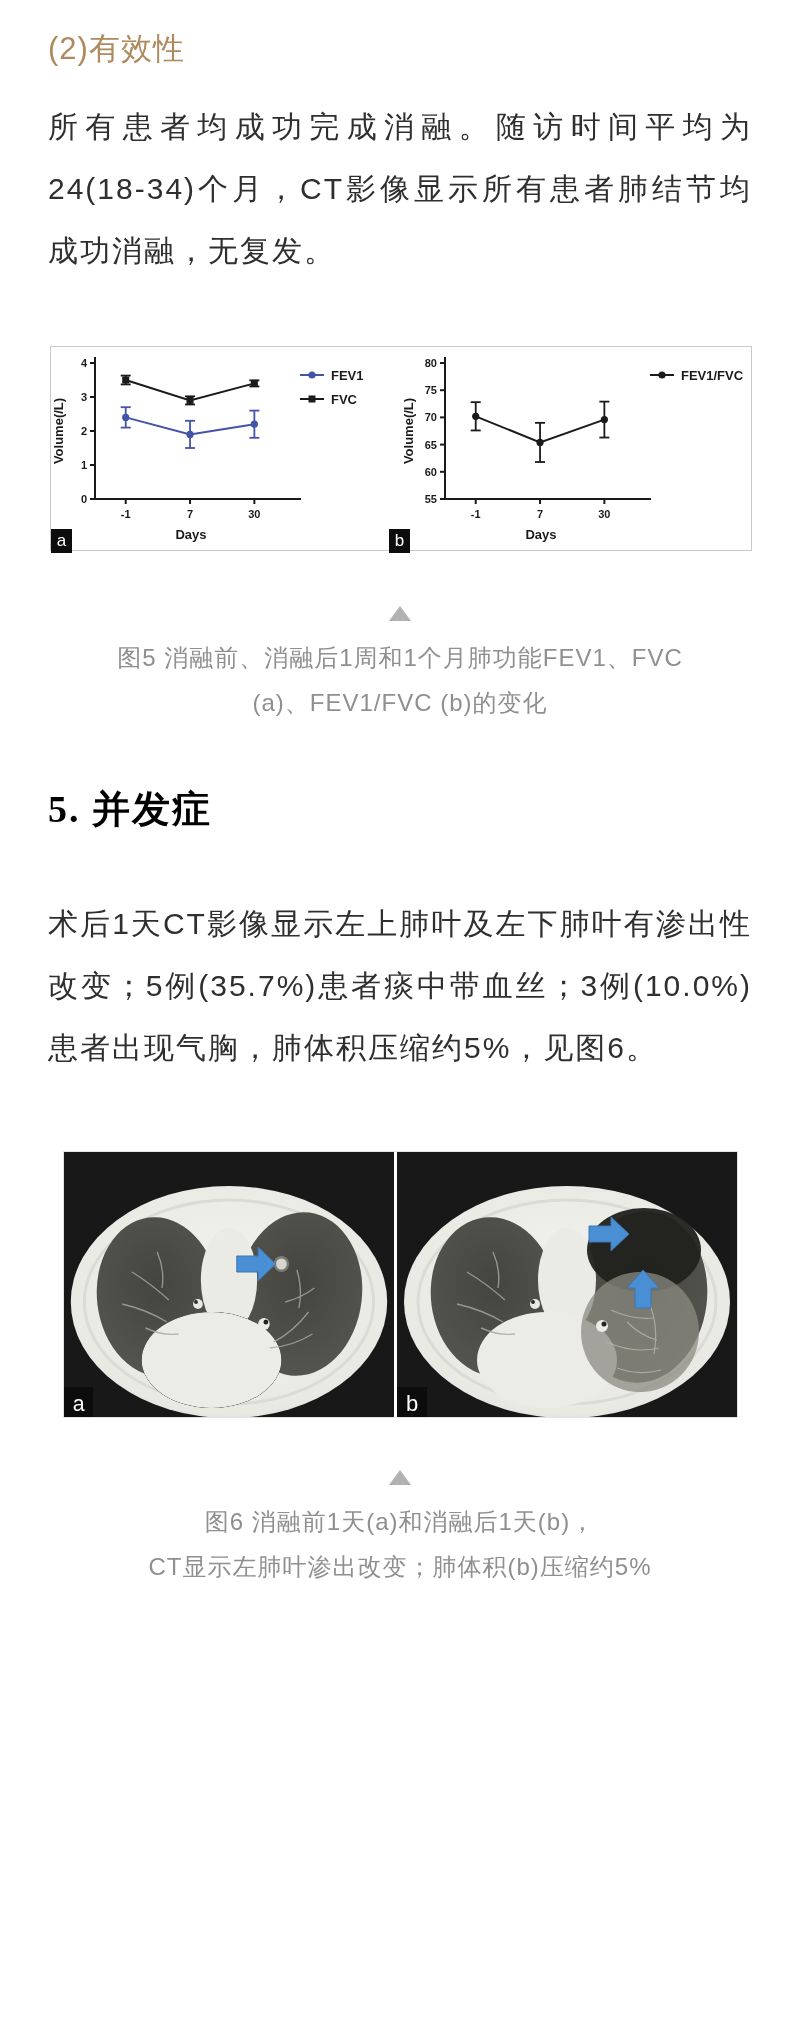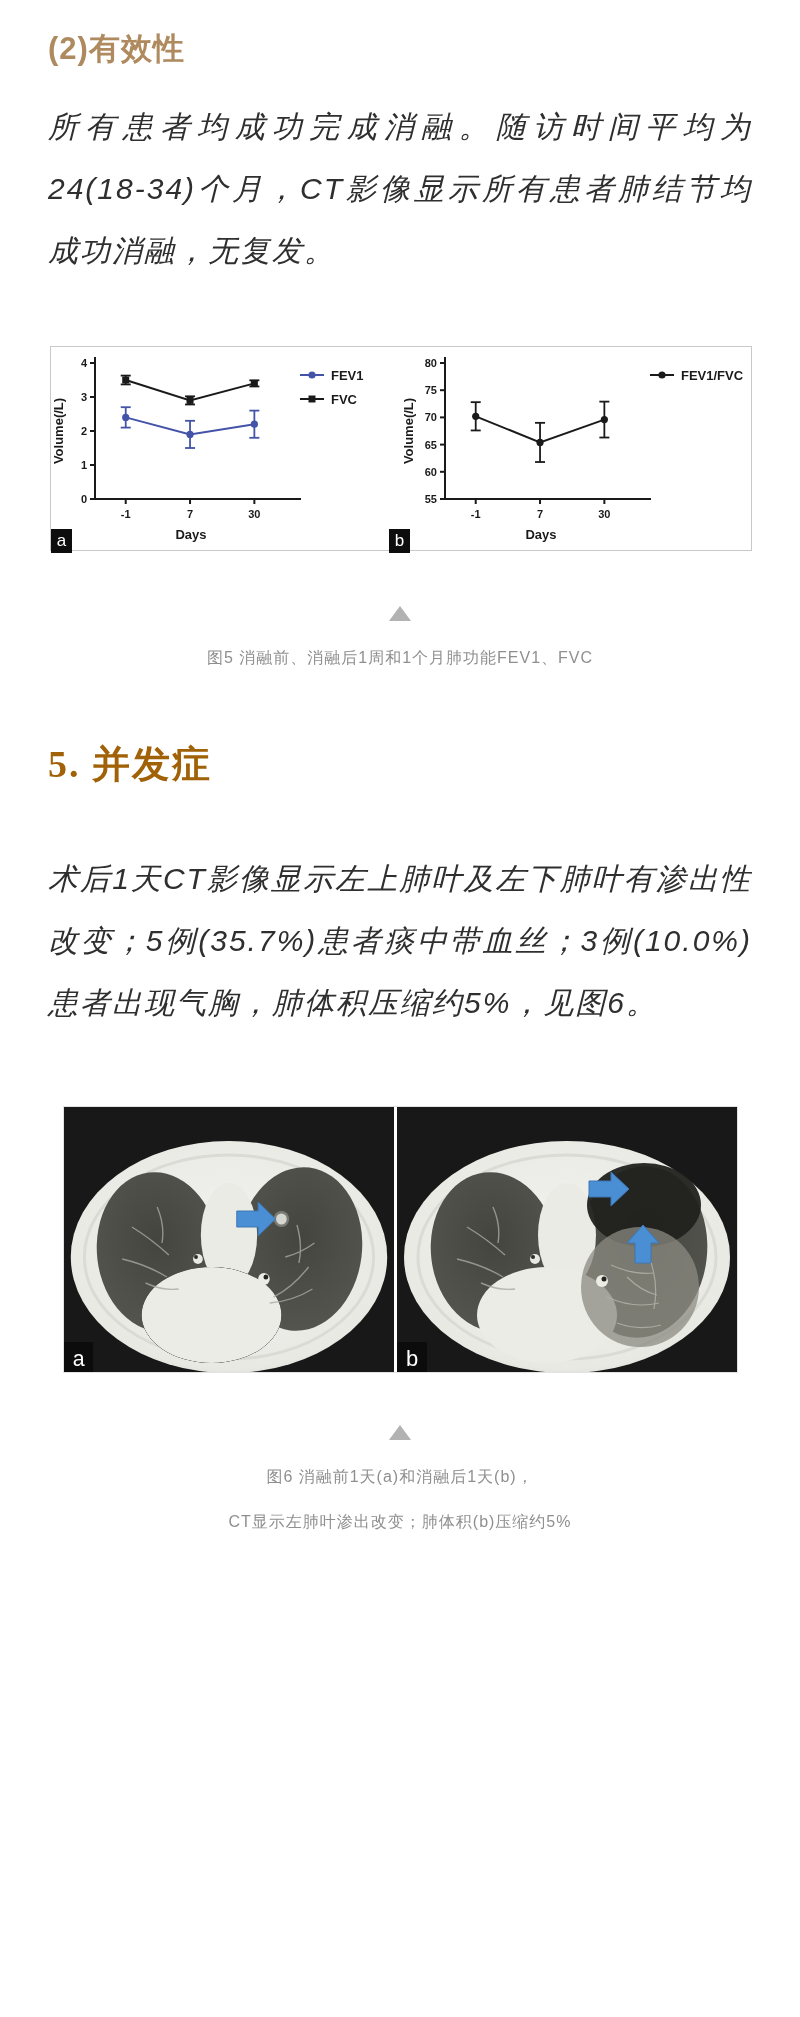--- a/index.html
+++ b/index.html
@@ -5,27 +5,27 @@
   * { margin:0; padding:0; box-sizing:border-box; }
   html,body { background:#ffffff; }
   body {
     width:800px; height:2017px;
     font-family:"Liberation Sans","DejaVu Sans",sans-serif;
     color:#2e2e2e;
     padding:30px 48px 0 48px;
     overflow:hidden;
   }
   .subsection-heading {
-    font-size:31px; font-weight:700; line-height:38px;
+    font-size:31px; font-weight:400; line-height:38px;
     color:#ae8a5e;
     letter-spacing:1px;
   }
   .body-para {
     font-size:30px; line-height:62px; color:#2f2f2f;
-    text-align:justify; letter-spacing:2px;font-style:italic;
+    text-align:justify; letter-spacing:2px;
   }
   .para-1 { margin-top:28px; }
   .para-2 { margin-top:62px; }
   .para-3 { margin-top:58px; }
 
   
   .chart-panel {
     margin-top:64px; margin-left:2px;
     width:702px; height:205px;
     border:1px solid #c9c9c9;
@@ -53,29 +53,29 @@
   .cap5 { margin-top:55px; }
   .cap6 { margin-top:52px; }
   .triangle {
     width:0; height:0; margin:0 auto;
     border-left:11px solid transparent;
     border-right:11px solid transparent;
     border-bottom:15px solid #b2b2b2;
   }
   .caption-text {
     margin-top:14px;
-    font-size:16px; line-height:45px; color:#8f8f8f;
+    font-size:24px; line-height:45px; color:#8f8f8f;
     letter-spacing:1px;
   }
 
   .section-heading {
     margin-top:58px;
     font-family:"Liberation Serif","DejaVu Serif",serif;
     font-size:38px; font-weight:700; line-height:52px;
-    color:#a16207;
+    color:#000000;
     letter-spacing:2px;
   }
 
   
   .ct-figure {
     margin-top:72px; margin-left:15px;
     width:675px; height:267px;
     display:flex; gap:3px;
     border:1px solid #e2e2e2;
     background:#ffffff;
@@ -195,20 +195,21 @@
         </svg>
     </div>
     <span class="panel-badge badge-a5">a</span>
     <span class="panel-badge badge-b5">b</span>
   </figure>
 
   <div class="caption-block cap5">
     <div class="triangle"></div>
     <div class="caption-text">
       <div>图5  消融前、消融后1周和1个月肺功能FEV1、FVC</div>
+      <div>(a)、FEV1/FVC (b)的变化</div>
     </div>
   </div>
 
   <h2 class="section-heading">5. 并发症</h2>
 
   <p class="body-para para-3">术后1天CT影像显示左上肺叶及左下肺叶有渗出性改变；5例(35.7%)患者痰中带血丝；3例(10.0%)患者出现气胸，肺体积压缩约5%，见图6。</p>
 
   <figure class="ct-figure">
 
     <div class="ct-wrap ct-a">

